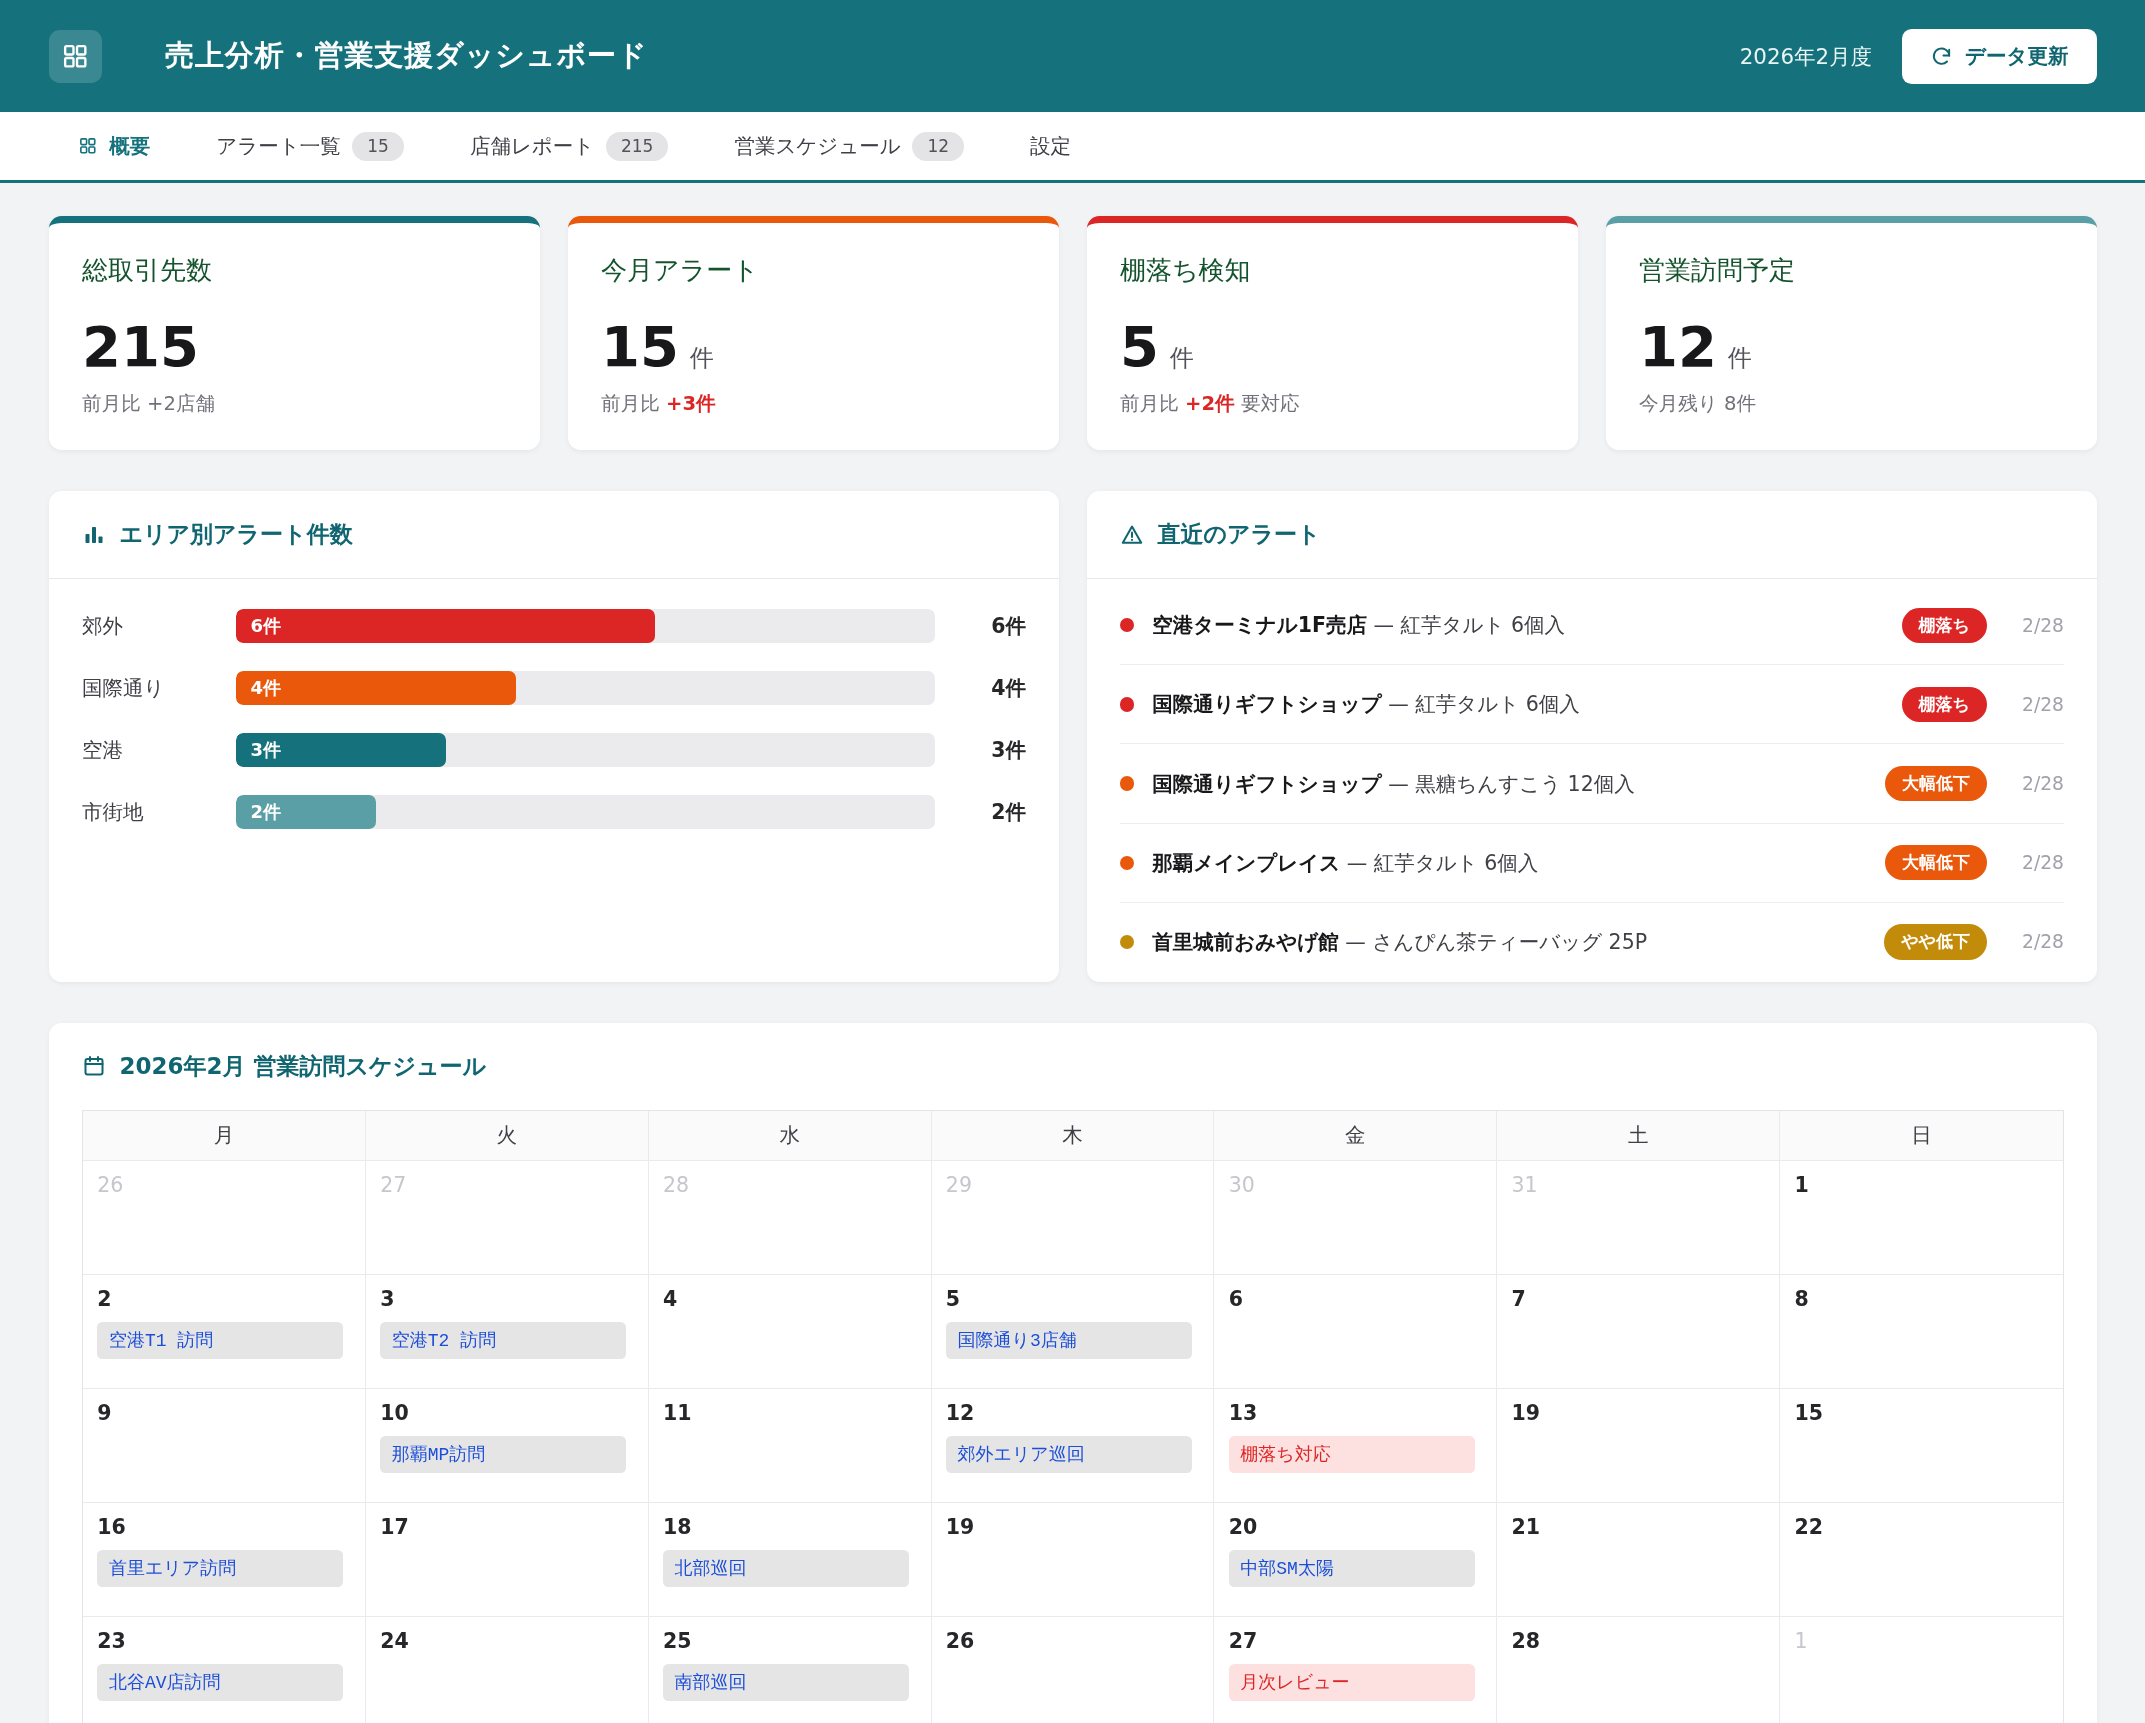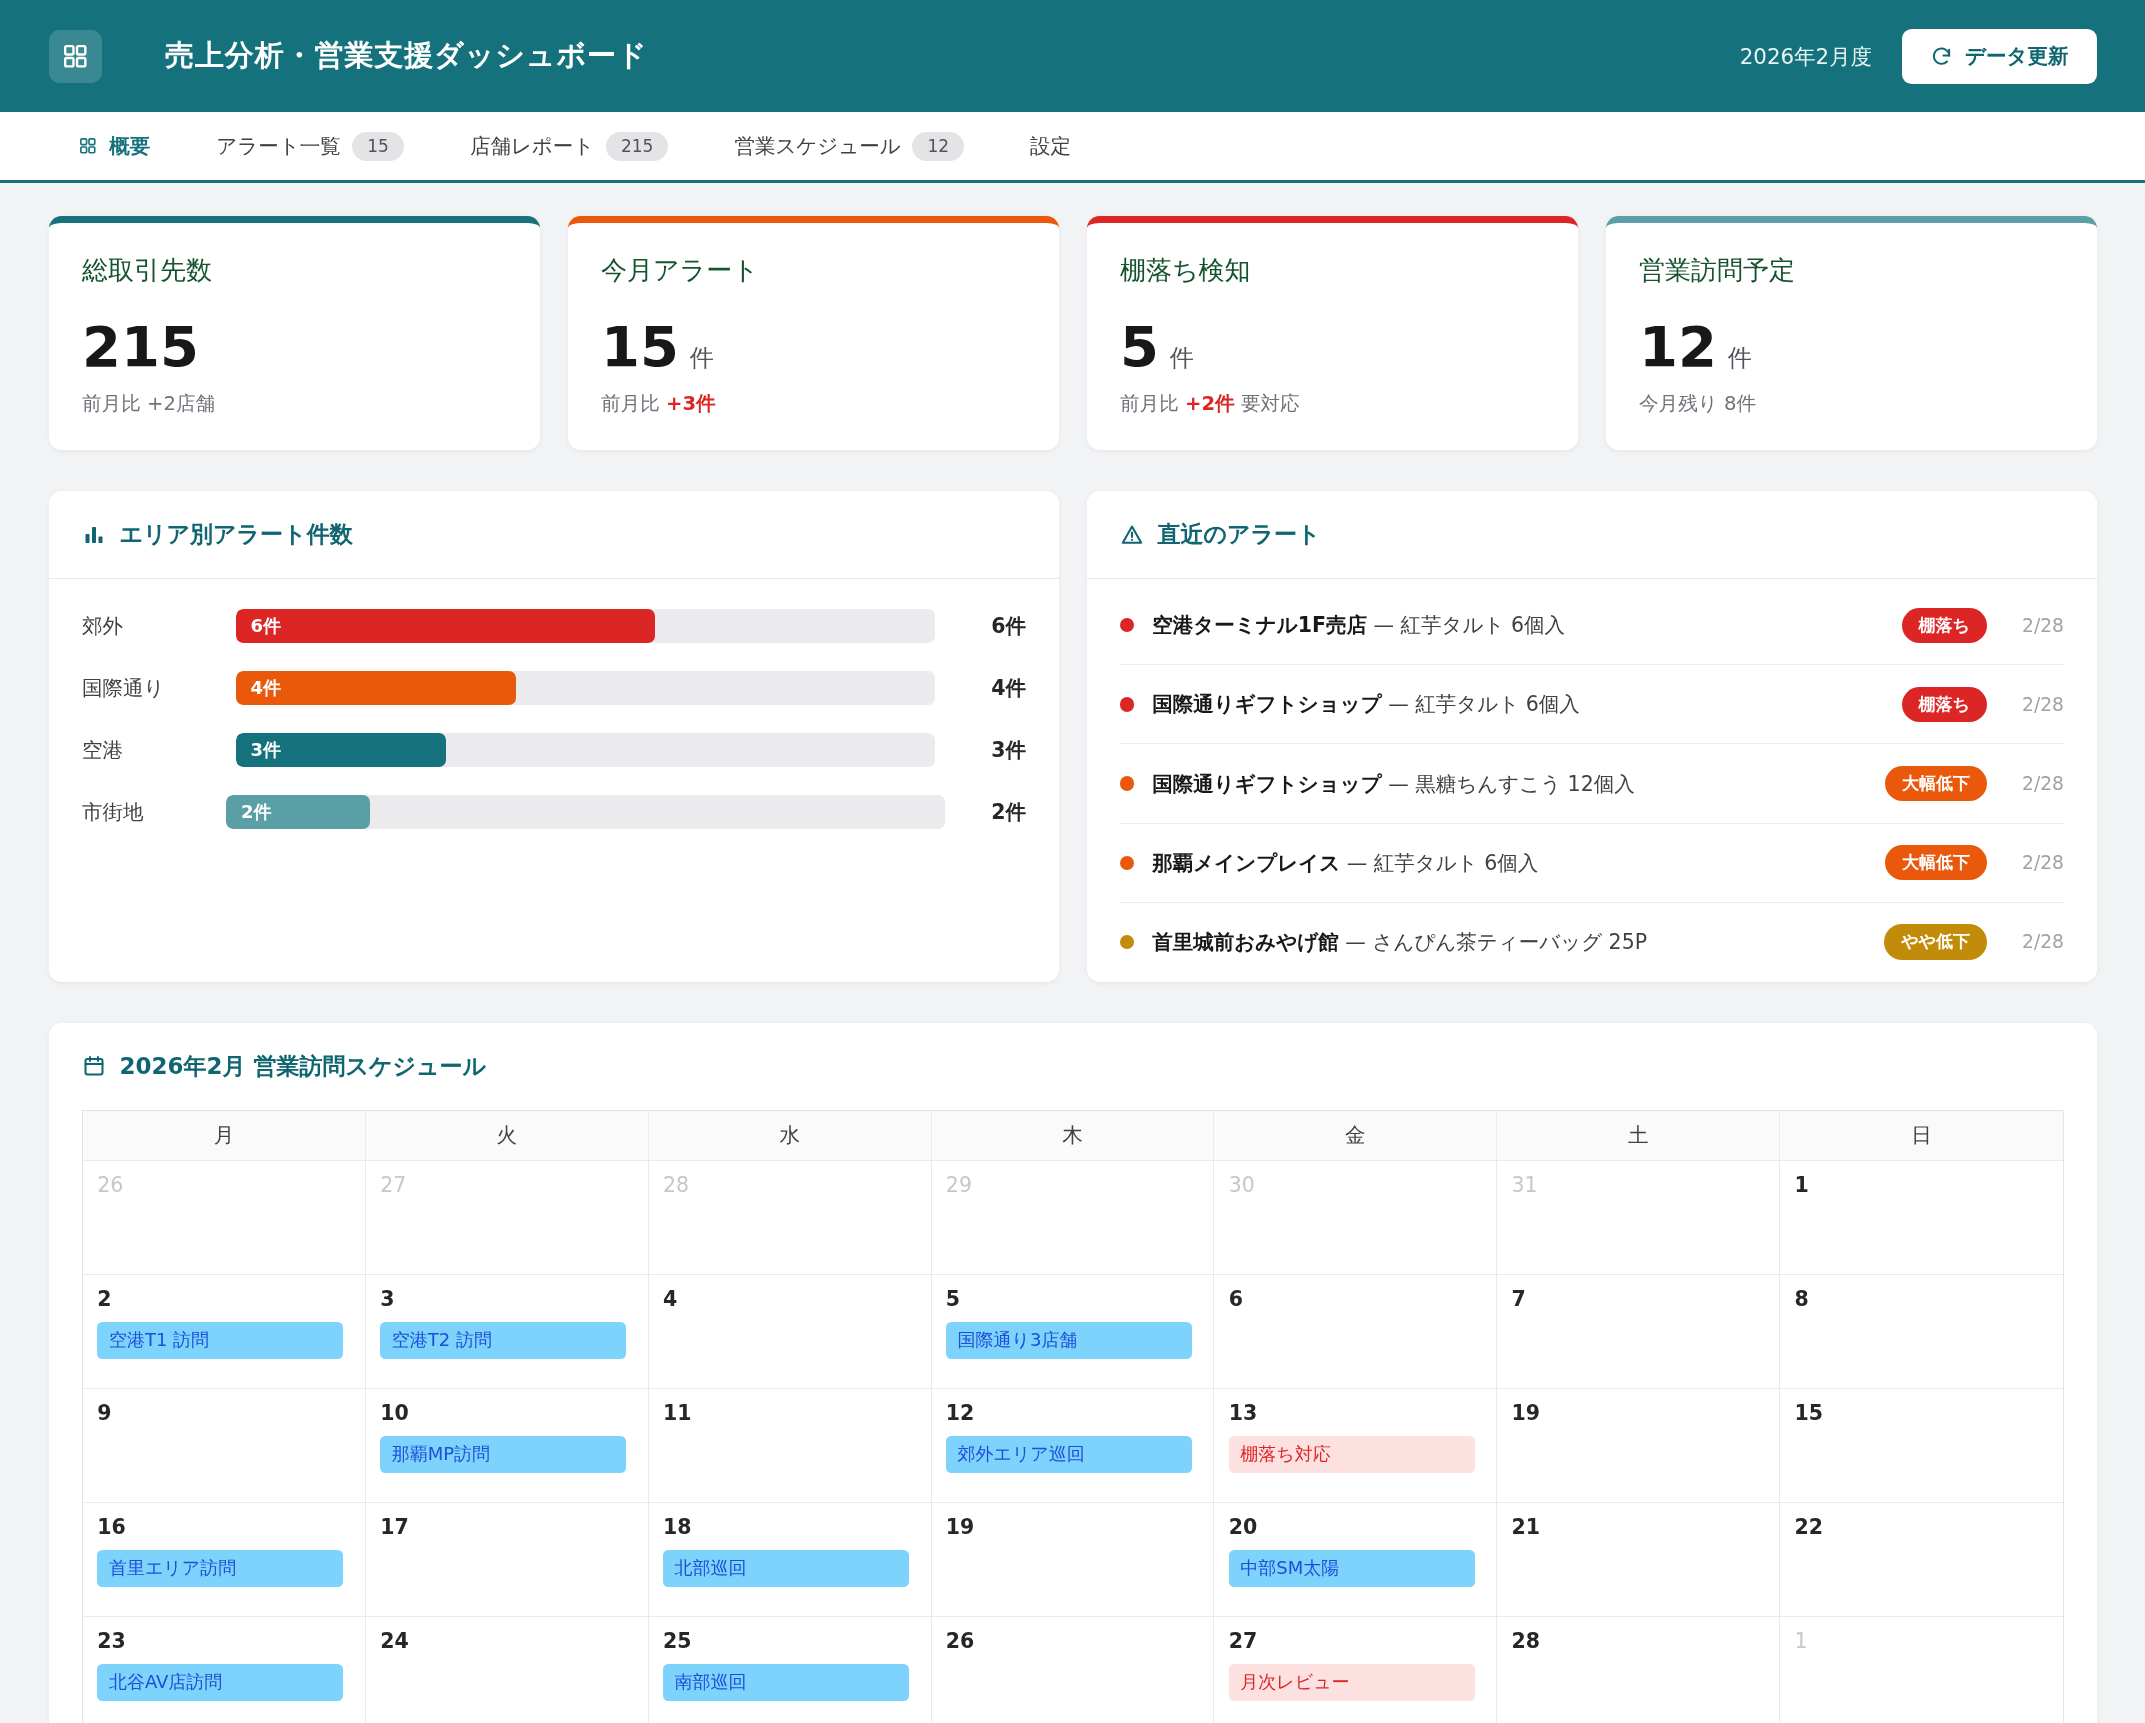--- a/index.html
+++ b/index.html
@@ -41,21 +41,21 @@
   .kpi-sub .hl{ color:#dc2626; font-weight:bold; }
   
   .panel-row{ display:grid; grid-template-columns:1fr 1fr; gap:28px; margin-top:41px;border-radius:13px; }
   .panel{ background:#fff; border-radius:12.5px; box-shadow:0 1.8px 5.3px rgba(0,0,0,.05); }
   .panel-head{ display:flex; align-items:center; gap:13.4px; padding:28px 33px; border-bottom:0.9px solid #e8e8eb; }
   .panel-title{ font-size:23px; font-weight:bold; color:var(--teal-dark); }
   .p-ic{ color:var(--teal-dark); display:flex; }
   .panel-body{ padding:30px 33px 33px; }
   
   .bar-row{ display:flex; align-items:center; gap:19.6px; margin-bottom:28px; }
-  .bar-row:last-child{ margin-bottom:8px;gap:10px; }
+  .bar-row:last-child{ margin-bottom:8px; }
   .bar-label{ width:134px; font-size:20.5px; color:#3f3f46; flex:none; }
   .bar-track{ flex:1; height:34px; background:#ebebed; border-radius:7.1px; overflow:hidden; }
   .bar-fill{ height:100%; border-radius:7.1px; display:flex; align-items:center; }
   .bar-chip{ color:#fff; font-size:18px; font-weight:bold; padding-left:15px; white-space:nowrap; }
   .bar-count{ width:71px; text-align:right; font-size:20.5px; font-weight:600; color:#27272a; flex:none; }
   
   .alerts{ padding-top:7.1px; padding-bottom:1px; }
   .alert-item{ display:flex; align-items:center; gap:18px; padding:21.4px 0; border-bottom:0.9px solid #eeeef1; cursor:pointer; }
   .alert-item:last-child{ border-bottom:none; }
   .alert-dot{ width:14.3px; height:14.3px; border-radius:50%; flex:none; }
@@ -70,21 +70,21 @@
   .cal-grid > div{ border-right:0.9px solid #eaeaee; border-bottom:0.9px solid #eaeaee; }
   .cal-grid > div:nth-child(7n){ border-right:none; }
   .cal-grid > div:nth-last-child(-n+7){ border-bottom:none; }
   .cal-wd{ background:#fafafa; height:50px; display:flex; align-items:center; justify-content:center;
     font-size:20.5px; color:#3f3f46; }
   .cal-cell{ height:114px; padding:11.6px 14.3px; cursor:pointer; }
   .cal-day{ font-size:20.5px; font-weight:bold; color:#27272a; }
   .cal-cell.other .cal-day{ color:#c6c6cc; font-weight:normal; }
   .cal-ev{ display:block; margin-top:11.6px; margin-right:7.1px; font-size:18px; padding:6.2px 11.6px;
     border-radius:5.3px; white-space:nowrap; overflow:hidden; cursor:pointer; }
-  .cal-ev.visit{ background:#7dd3fc; color:#1d4ed8; }
+  .cal-ev.visit{ background:#e5e5e5; color:#1d4ed8;font-family:Liberation Mono, monospace; }
   .cal-ev.alert{ background:#fde1e1; color:#dc2626; }
 </style>
 </head>
 <body>
 
 <header class="header">
   <div class="app-icon">
     <svg width="28.5" height="28.5" viewBox="0 0 24 24" fill="none" stroke="currentColor" stroke-width="2">
       <rect x="3.5" y="3.5" width="7" height="7" rx="1.2"></rect>
         <rect x="13.5" y="3.5" width="7" height="7" rx="1.2"></rect>

